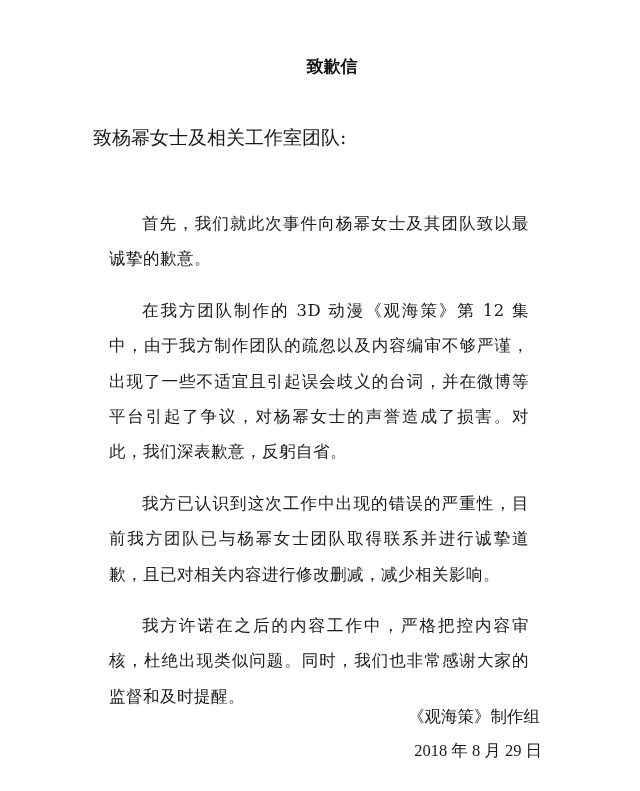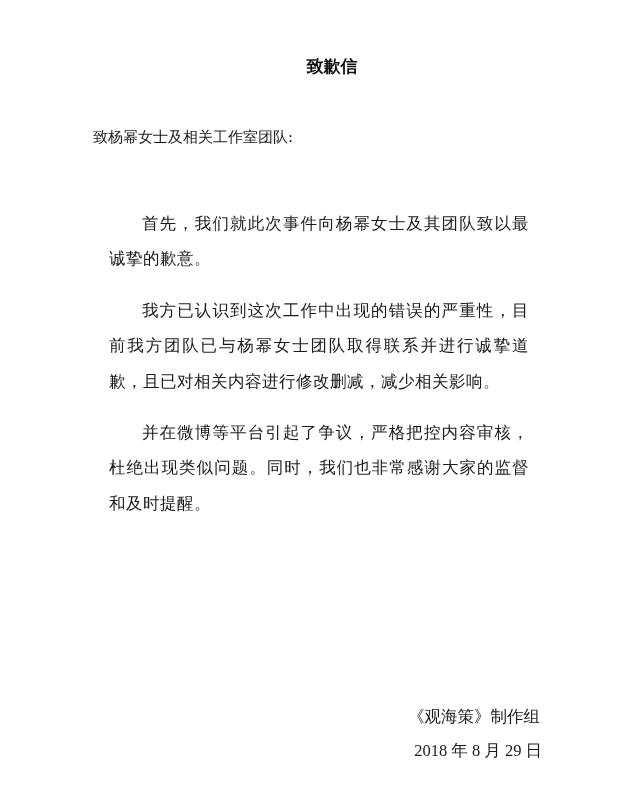--- a/index.html
+++ b/index.html
@@ -26,21 +26,21 @@
       font-size: 17px;
       line-height: 24px;
       color: #111;
       letter-spacing: 0px;
       padding-left: 12px;
     }
     .salutation {
       position: absolute;
       top: 124px;
       left: 93px;
-      font-size: 15px;
+      font-size: 19px;
       line-height: 26px;
       color: #1a1a1a;
     }
     .body-text {
       position: absolute;
       top: 190px;
       left: 93px;
       width: 452px;
       font-size: 16.5px;
       line-height: 35.4px;
@@ -75,19 +75,20 @@
   </style>
 </head>
 <body>
 
 <div class="title">致歉信</div>
 
 <div class="salutation">致杨幂女士及相关工作室团队:</div>
 
 <div class="body-text">
   <p class="para">首先，我们就此次事件向杨幂女士及其团队致以最诚挚的歉意。</p>
+  <p class="para">在我方团队制作的 3D 动漫《观海策》第 12 集中，由于我方制作团队的疏忽以及内容编审不够严谨，出现了一些不适宜且引起误会歧义的台词，并在微博等平台引起了争议，对杨幂女士的声誉造成了损害。对此，我们深表歉意，反躬自省。</p>
   <p class="para">我方已认识到这次工作中出现的错误的严重性，目前我方团队已与杨幂女士团队取得联系并进行诚挚道歉，且已对相关内容进行修改删减，减少相关影响。</p>
-  <p class="para">并在微博等平台引起了争议，严格把控内容审核，杜绝出现类似问题。同时，我们也非常感谢大家的监督和及时提醒。</p>
+  <p class="para">我方许诺在之后的内容工作中，严格把控内容审核，杜绝出现类似问题。同时，我们也非常感谢大家的监督和及时提醒。</p>
 </div>
 
 <div class="signature">《观海策》制作组</div>
 
 <div class="date">2018 年 8 月 29 日</div>
 
 </body></html>

